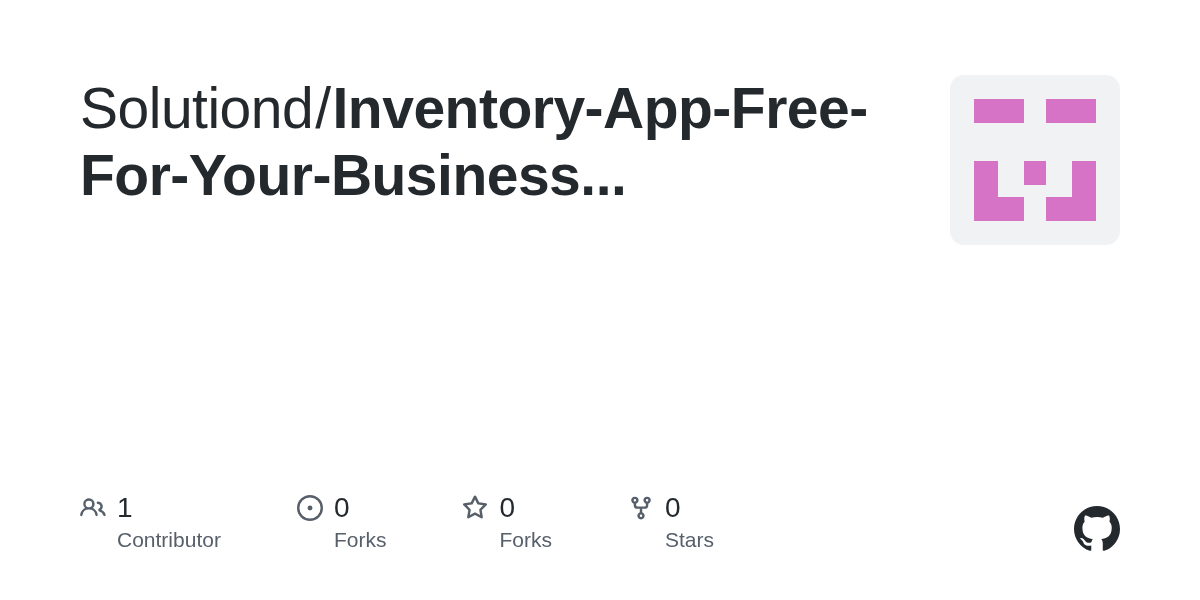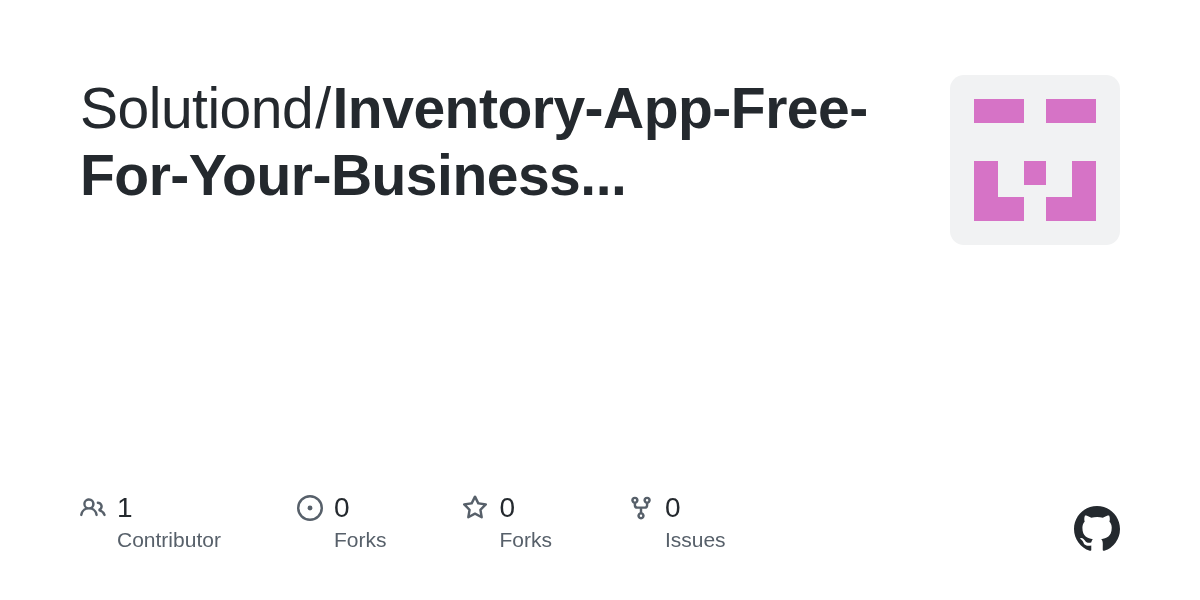--- a/index.html
+++ b/index.html
@@ -138,21 +138,21 @@
       <div class="stat-label">Forks</div>
     </div>
 
     <div class="stat">
       <div class="stat-top">
         <svg viewBox="0 0 16 16" fill="currentColor">
           <path d="M5 5.372v.878c0 .414.336.75.75.75h4.5a.75.75 0 0 0 .75-.75v-.878a2.25 2.25 0 1 1 1.5 0v.878a2.25 2.25 0 0 1-2.25 2.25h-1.5v2.128a2.251 2.251 0 1 1-1.5 0V8.5h-1.5A2.25 2.25 0 0 1 3.5 6.25v-.878a2.25 2.25 0 1 1 1.5 0ZM5 3.25a.75.75 0 1 0-1.5 0 .75.75 0 0 0 1.5 0Zm6.75.75a.75.75 0 1 0 0-1.5.75.75 0 0 0 0 1.5Zm-3 8.75a.75.75 0 1 0-1.5 0 .75.75 0 0 0 1.5 0Z"></path>
         </svg>
         <span class="stat-count">0</span>
       </div>
-      <div class="stat-label">Issues</div>
+      <div class="stat-label">Stars</div>
     </div>
 
   </div>
 
   <svg class="gh-logo" viewBox="0 0 16 16" fill="currentColor">
     <path d="M8 0C3.58 0 0 3.58 0 8c0 3.54 2.29 6.53 5.47 7.59.4.07.55-.17.55-.38 0-.19-.01-.82-.01-1.49-2.01.37-2.53-.49-2.69-.94-.09-.23-.48-.94-.82-1.13-.28-.15-.68-.52-.01-.53.63-.01 1.08.58 1.23.82.72 1.21 1.87.87 2.33.66.07-.52.28-.87.51-1.07-1.78-.2-3.64-.89-3.64-3.95 0-.87.31-1.59.82-2.15-.08-.2-.36-1.02.08-2.12 0 0 .67-.21 2.2.82.64-.18 1.32-.27 2-.27.68 0 1.36.09 2 .27 1.53-1.04 2.2-.82 2.2-.82.44 1.1.16 1.92.08 2.12.51.56.82 1.27.82 2.15 0 3.07-1.87 3.75-3.65 3.95.29.25.54.73.54 1.48 0 1.07-.01 1.93-.01 2.2 0 .21.15.46.55.38A8.013 8.013 0 0 0 16 8c0-4.42-3.58-8-8-8z"></path>
   </svg>
 
 </div>
 

